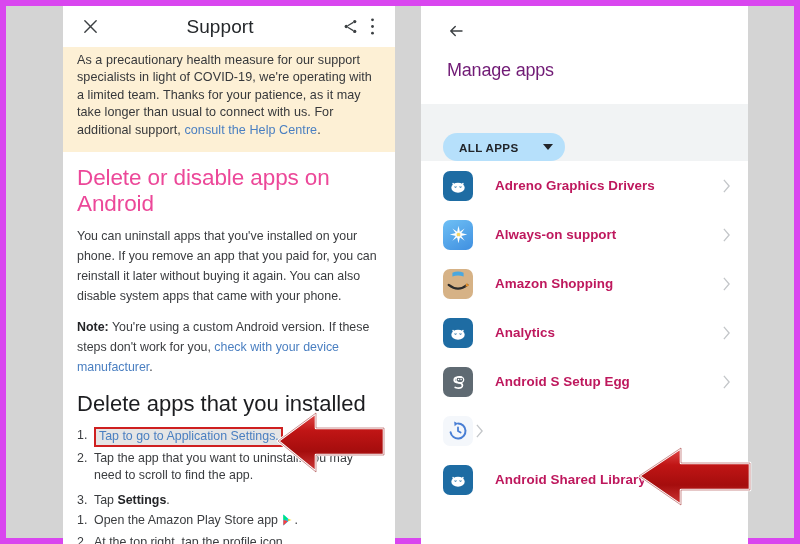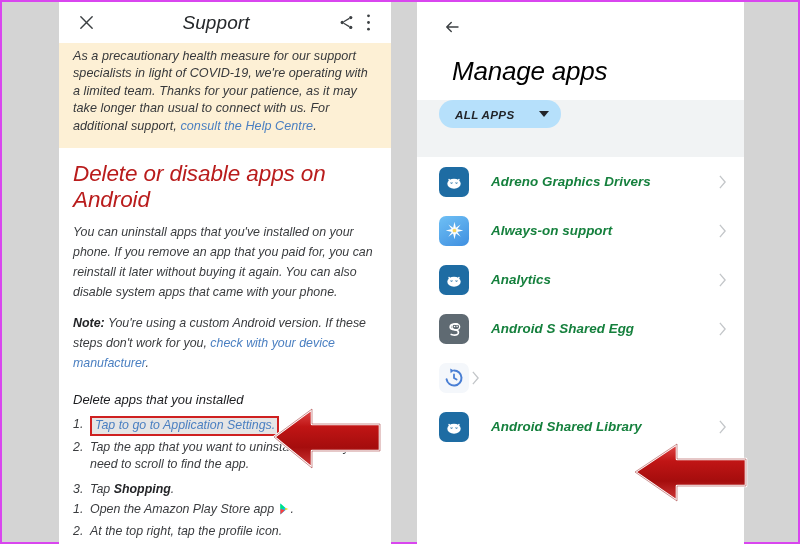--- a/index.html
+++ b/index.html
@@ -10,24 +10,23 @@
     width: 800px;
     height: 544px;
     background: #d4d4d4;
     font-family: "Liberation Sans", sans-serif;
     overflow: hidden;
     position: relative;
   }
   #root {
     position: absolute;
     inset: 0;
-    border: 2px solid #d946ef;
+    border: 6px solid #d946ef;
     box-sizing: border-box;
     background: #d4d4d4;
-    font-style: italic;
   }
 
   
   .panel-left {
     position: absolute;
     left: 57px;
     top: 0;
     width: 332px;
     height: 544px;
     background: #ffffff;
@@ -75,33 +74,33 @@
 
   .article {
     padding: 13px 14px 0 14px;
     box-sizing: border-box;
   }
   h1.doc-title {
     margin: 0 0 9px 0;
     font-size: 22.5px;
     line-height: 26px;
     font-weight: 400;
-    color: #b91c1c;
+    color: #ec4899;
     letter-spacing: -.1px;
   }
   .para {
     margin: 0 0 11px 0;
     font-size: 12.4px;
     line-height: 20px;
     color: #3a3c3f;
   }
   .para b { font-weight: 700; color:#232427; }
   h2.sec-title {
-    margin: 16px 0 6px 0;
-    font-size: 13px;
+    margin: 16px 0 13px 0;
+    font-size: 22px;
     line-height: 21px;
     font-weight: 400;
     color: #1c1d20;
   }
   ol.steps {
     margin: 0 0 0 0;
     padding: 0;
     list-style: none;
   }
   ol.steps li {
@@ -152,31 +151,31 @@
     padding: 12px 22px 0 22px;
     box-sizing: border-box;
     height: 98px;
   }
   .back-arrow {
     width: 26px; height: 26px;
     display:flex; align-items:center; justify-content:center;
     color: #3c4043;
   }
   h1.ma-title {
-    margin: 16px 0 0 13px;
-    font-size: 26px;
+    margin: 16px 0 0 4px;
+    font-size: 18px;
     font-weight: 400;
-    color: #000000;
+    color: #701a75;
     letter-spacing: -.2px;
   }
   .filter-row {
     background: #f1f3f4;
     height: 57px;
     display: flex;
-    align-items: flex-start;
+    align-items: flex-end;
     padding: 0 22px;
     box-sizing: border-box;
   }
   .chip {
     background: #b6e0fb;
     border-radius: 16px;
     height: 28px;
     min-width: 122px;
     display: flex;
     align-items: center;
@@ -214,21 +213,21 @@
     border-radius: 7px;
     flex: 0 0 30px;
     display:flex; align-items:center; justify-content:center;
     overflow: hidden;
   }
   .app-name {
     flex: 1;
     margin-left: 22px;
     font-size: 13.4px;
     font-weight: 700;
-    color: #15803d;
+    color: #be185d;
     letter-spacing: .05px;
   }
   .chev {
     flex: 0 0 12px;
     color: #c3c6c9;
     display:flex; align-items:center; justify-content:center;
   }
 
   
   .red-arrow {
@@ -285,21 +284,21 @@
         <li>
           <span class="num">1.</span>
           <span class="txt"><span class="highlight-link">Tap to go to Application Settings.</span></span>
         </li>
         <li>
           <span class="num">2.</span>
           <span class="txt">Tap the app that you want to uninstall. You may need to scroll to find the app.</span>
         </li>
         <li style="margin-top:8px;">
           <span class="num">3.</span>
-          <span class="txt"><span>Tap </span><b>Shopping</b><span>.</span></span>
+          <span class="txt"><span>Tap </span><b>Settings</b><span>.</span></span>
         </li>
       </ol>
 
       <ol class="steps gap-list">
         <li>
           <span class="num">1.</span>
           <span class="txt"><span>Open the Amazon Play Store app</span>
             <span class="playstore-glyph">
               <svg width="11" height="12" viewBox="0 0 24 26">
                 <path d="M3 1 L17 13 L3 25 Z" fill="#00c3ff"></path>
@@ -372,20 +371,35 @@
             </svg>
         </span>
         <span class="app-name">Always-on support</span>
         <span class="chev">
             <svg width="9" height="14" viewBox="0 0 10 16">
               <path d="M2 1 L8 8 L2 15" stroke="currentColor" stroke-width="1.5" fill="none"></path>
             </svg>
           </span>
       </div>
 
+      <div class="app-row">
+        <span class="app-icon" style="background:#d6b286;">
+          <svg width="28" height="28" viewBox="0 0 30 30">
+            <path d="M9 3 Q15 0 21 3 L21 7 Q15 5 9 7 Z" fill="#4aa8e0"></path>
+            <path d="M5 16 Q15 24 25 16" stroke="#2b2b2b" stroke-width="2.4" fill="none" stroke-linecap="round"></path>
+            <path d="M24 14 L27 17 L23 18 Z" fill="#e8912a"></path>
+          </svg>
+        </span>
+        <span class="app-name">Amazon Shopping</span>
+        <span class="chev">
+            <svg width="9" height="14" viewBox="0 0 10 16">
+              <path d="M2 1 L8 8 L2 15" stroke="currentColor" stroke-width="1.5" fill="none"></path>
+            </svg>
+          </span>
+      </div>
 
       <div class="app-row">
         <span class="app-icon" style="background:#1e6ca3;">
           <svg width="20" height="20" viewBox="0 0 24 24">
               <ellipse cx="12" cy="14" rx="8" ry="6" fill="#fff"></ellipse>
               <circle cx="9" cy="13" r="1.2" fill="#1e6ca3"></circle>
               <circle cx="15" cy="13" r="1.2" fill="#1e6ca3"></circle>
               <path d="M6 9 L9 12 M18 9 L15 12" stroke="#fff" stroke-width="1.6" stroke-linecap="round"></path>
             </svg>
         </span>
@@ -400,21 +414,21 @@
 
       <div class="app-row">
         <span class="app-icon" style="background:#5f6a72;">
           <svg width="22" height="22" viewBox="0 0 24 24">
             <path d="M15.5 7 Q9 5.5 8 9 Q7 12.5 13 13 Q18 13.5 16.5 17 Q15 19.5 9 18" stroke="#fff" stroke-width="1.9" fill="none" stroke-linecap="round"></path>
             <ellipse cx="14" cy="9.5" rx="4.2" ry="3.4" fill="none" stroke="#fff" stroke-width="1.4"></ellipse>
             <circle cx="12.6" cy="9.2" r=".8" fill="#fff"></circle>
               <circle cx="15.4" cy="9.2" r=".8" fill="#fff"></circle>
           </svg>
         </span>
-        <span class="app-name">Android S Shared Egg</span>
+        <span class="app-name">Android S Setup Egg</span>
         <span class="chev">
             <svg width="9" height="14" viewBox="0 0 10 16">
               <path d="M2 1 L8 8 L2 15" stroke="currentColor" stroke-width="1.5" fill="none"></path>
             </svg>
           </span>
       </div>
 
       <div class="app-row">
         <span class="app-icon" style="background:#f4f7fb;">
           <svg width="24" height="24" viewBox="0 0 24 24">

